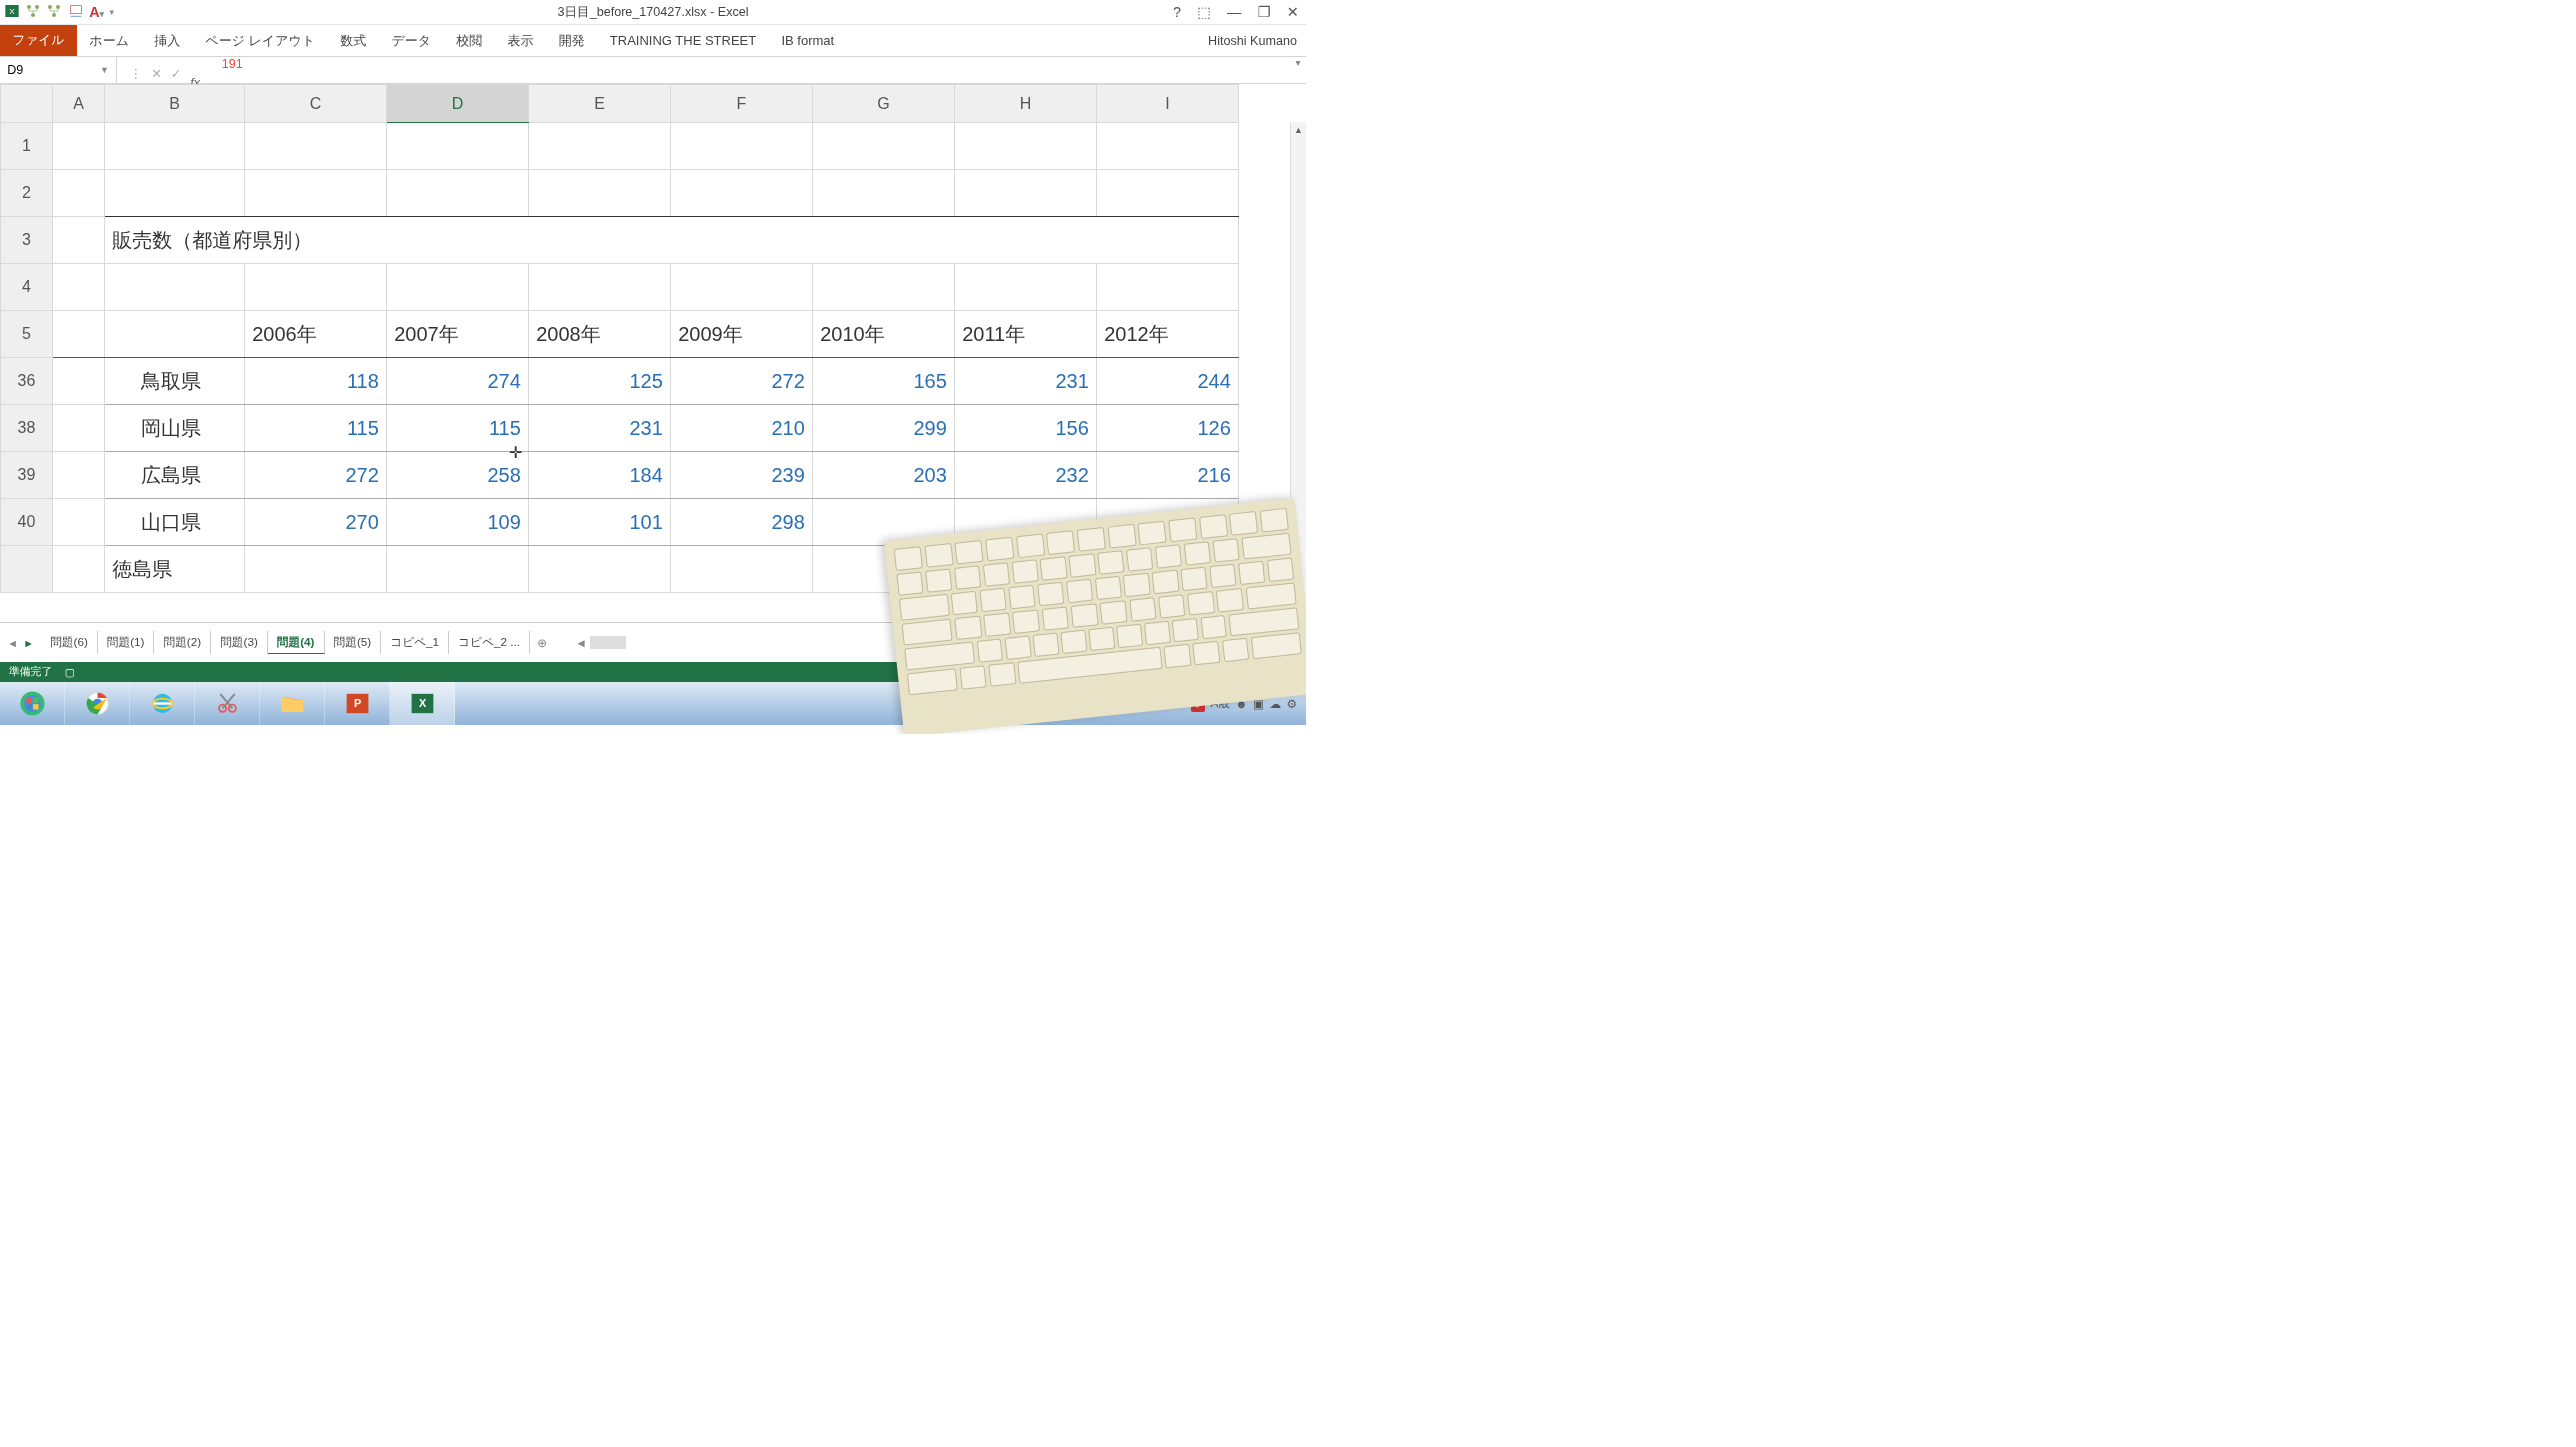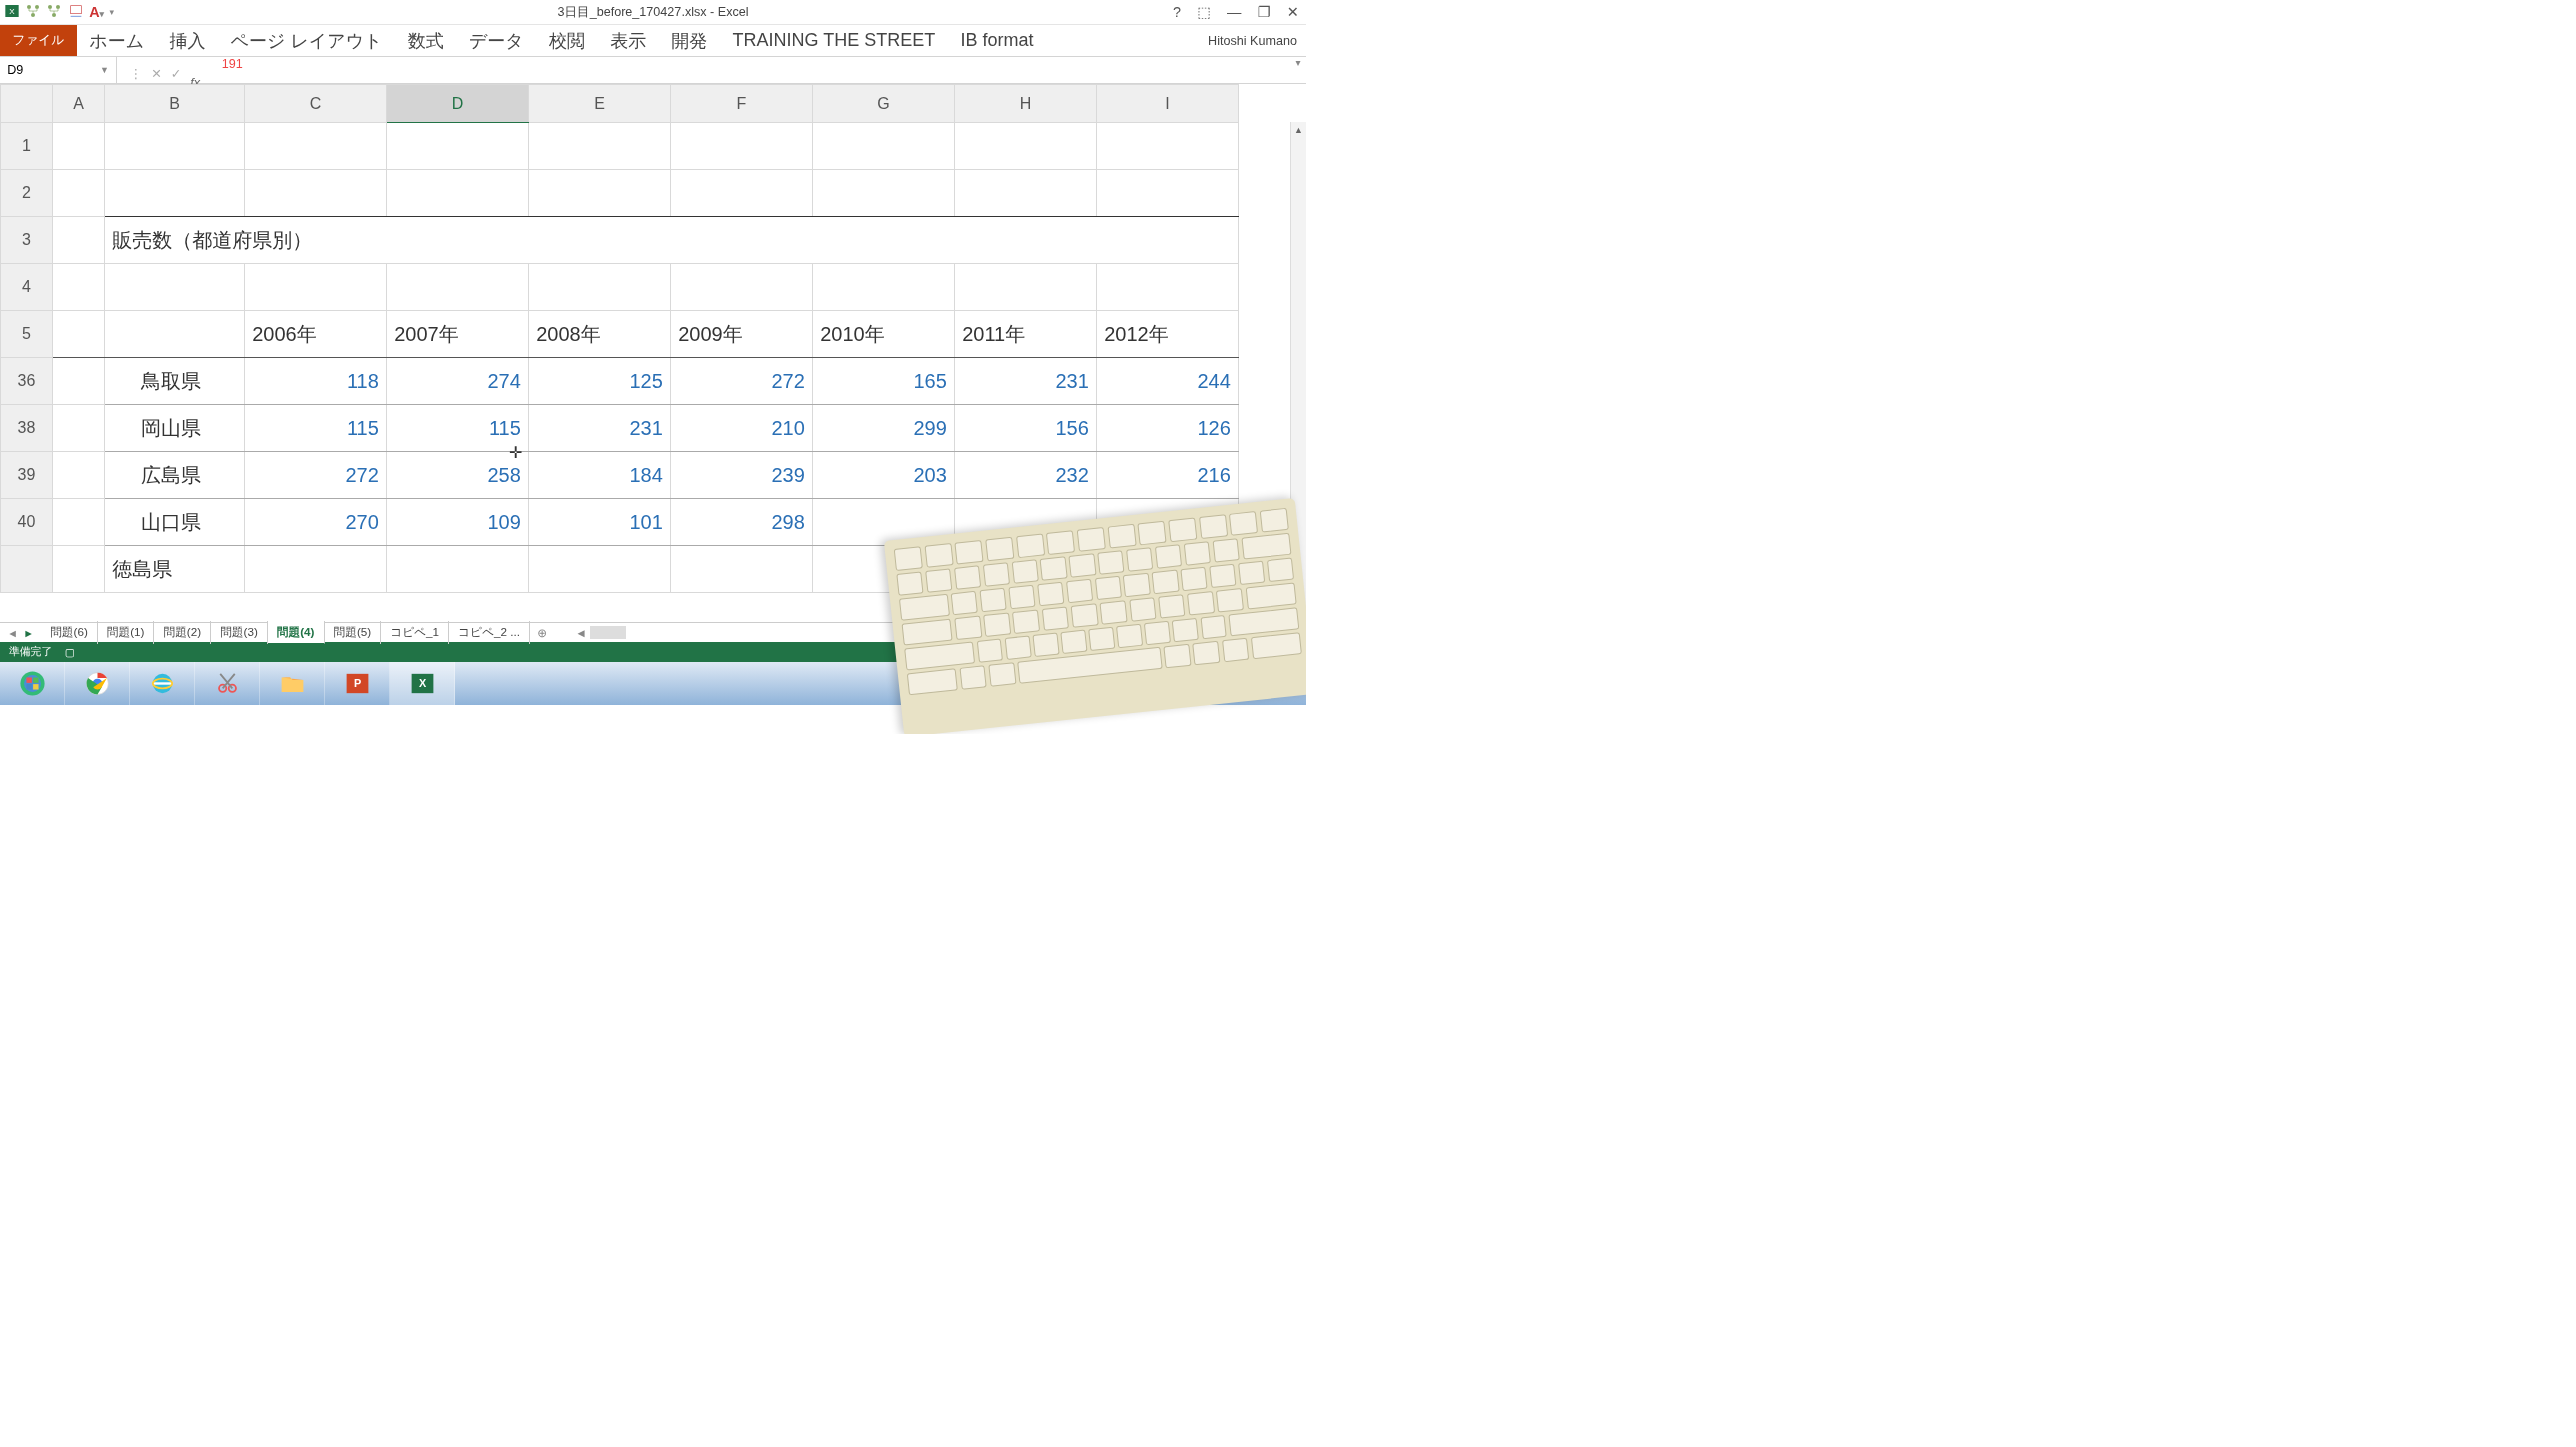--- a/index.html
+++ b/index.html
@@ -9,21 +9,21 @@
   .titlebar { height: 25px; background: #fff; display: flex; align-items: center; position: relative; border-bottom: 0.9px solid #e5e5e5; }
   .titlebar .qat { display: flex; align-items: center; gap: 5.4px; padding-left: 3.6px; }
   .qat svg, .qat .qi { width: 16px; height: 16px; }
   .titlebar .title { position: absolute; left: 50%; transform: translateX(-50%); font-size: 12.6px; color: #444; }
   .titlebar .winbtns { position: absolute; right: 3.6px; display: flex; gap: 9px; align-items: center; }
   .winbtns .wb { font-size: 14.4px; color: #555; padding: 0 3.6px; cursor: default; font-family: Arial,sans-serif;}
 
   
   .ribbon { height: 32px; background: #fff; display: flex; align-items: center; border-bottom: 0.9px solid #d4d4d4; }
   .ribbon .file { background: #c2410c; color: #fff; padding: 5.4px 12.6px; font-size: 12.6px; height: 100%; display:flex; align-items:center;}
-  .ribbon .tab { padding: 5.4px 12.6px; font-size: 18px; color: #444; }
+  .ribbon .tab { padding: 5.4px 12.6px; font-size: 13px; color: #444; }
   .ribbon .user { margin-left: auto; padding-right: 9px; font-size: 12.6px; color: #444; }
 
   
   .fbar { height: 27px; border-bottom: 0.9px solid #d4d4d4; display: flex; align-items: flex-start; font-size: 12.6px; }
   .fbar .namebox { width: 117px; border-right: 0.9px solid #d4d4d4; height: 100%; display:flex; align-items:center; padding: 0 7.2px; justify-content: space-between;}
   .fbar .namebox .dd { color:#888; font-size:9px;}
   .fbar .fxicons { display:flex; align-items:center; gap: 9px; padding: 0 12.6px; color:#aaa;}
   .fbar .fxicons span { font-size:12.6px;}
   .fbar .fx { font-style: italic; color:#666;margin-top:19px;}
   .fbar .fval { padding-left: 9px; color:#ef4444;}
@@ -46,21 +46,21 @@
   .hdrcell { color:#333; text-align:left; padding-right: 7.2px; font-size:20px;}
   .titlecell { font-size: 21.5px; color:#333; padding-left: 1.8px;}
   .headerrow td { border-bottom: 1.8px solid #555 !important; }
   td.b-bottom {border-bottom:0.9px solid #aaa !important;padding-left:36px;}
 
   .vscroll{position:absolute;right:0;top:38px;bottom:0;width:16px;background:#f3f3f3;border-left:0.9px solid #ddd;}
   .vscroll .up,.vscroll .dn{height:16px;text-align:center;font-size:9px;color:#666;line-height:16px;}
   .vscroll .dn{position:absolute;bottom:0;width:100%;}
 
   
-  .stabs { height: 20px; background:#fff; border-top:0.9px solid #ccc; display:flex; align-items:center; font-size:11.7px;}
+  .stabs { height: 40px; background:#fff; border-top:0.9px solid #ccc; display:flex; align-items:center; font-size:11.7px;}
   .stabs .nav { padding: 0 7.2px; display:flex; gap: 5.4px; color:#888;}
   .stabs .nav span{font-size:10.8px;}
   .stabs .nav span.g{color:#217346;}
   .stabs .tab { padding: 3.6px 9px; border-right:0.9px solid #ccc; color:#444;}
   .stabs .tab.active { color:#217346; border-bottom:1.8px solid #217346; background:#fff; font-weight:bold;}
   .stabs .add{padding:0 7.2px;color:#888;}
   .stabs .hscroll{flex:0 0 54px; margin-left: 18px; display:flex;}
   .stabs .hscroll .l,.stabs .hscroll .r{width:18px;text-align:center;color:#888;}
 
   

